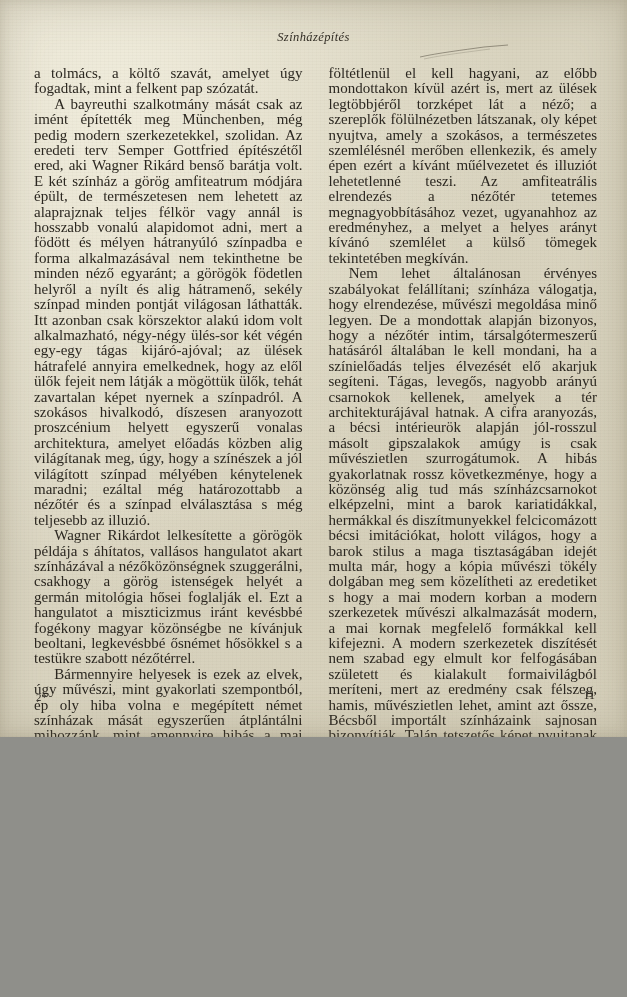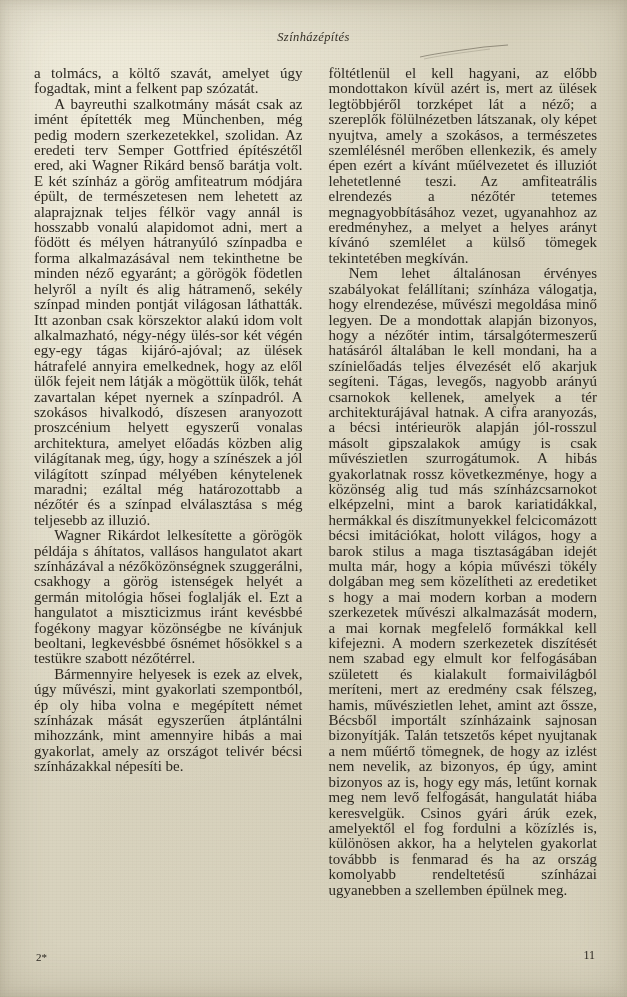--- a/index.html
+++ b/index.html
@@ -3,21 +3,21 @@
 <meta charset="utf-8">
 <style>
   html, body {
     margin: 0;
     padding: 0;
     background: #8f8f8a;
   }
   .page {
     position: relative;
     width: 627px;
-    height: 997px;
+    height: 737px;
     background: #ddd9c8;
     background-image:
       radial-gradient(ellipse at 20% 15%, rgba(255,252,238,0.55) 0%, rgba(255,252,238,0) 55%),
       radial-gradient(ellipse at 85% 80%, rgba(198,190,165,0.35) 0%, rgba(198,190,165,0) 60%),
       linear-gradient(115deg, rgba(226,221,203,0.8) 0%, rgba(214,208,186,0.75) 45%, rgba(223,218,198,0.8) 100%);
     overflow: hidden;
     box-sizing: border-box;
     font-family: "Liberation Serif", "DejaVu Serif", serif;
     color: #2a2620;
   }

